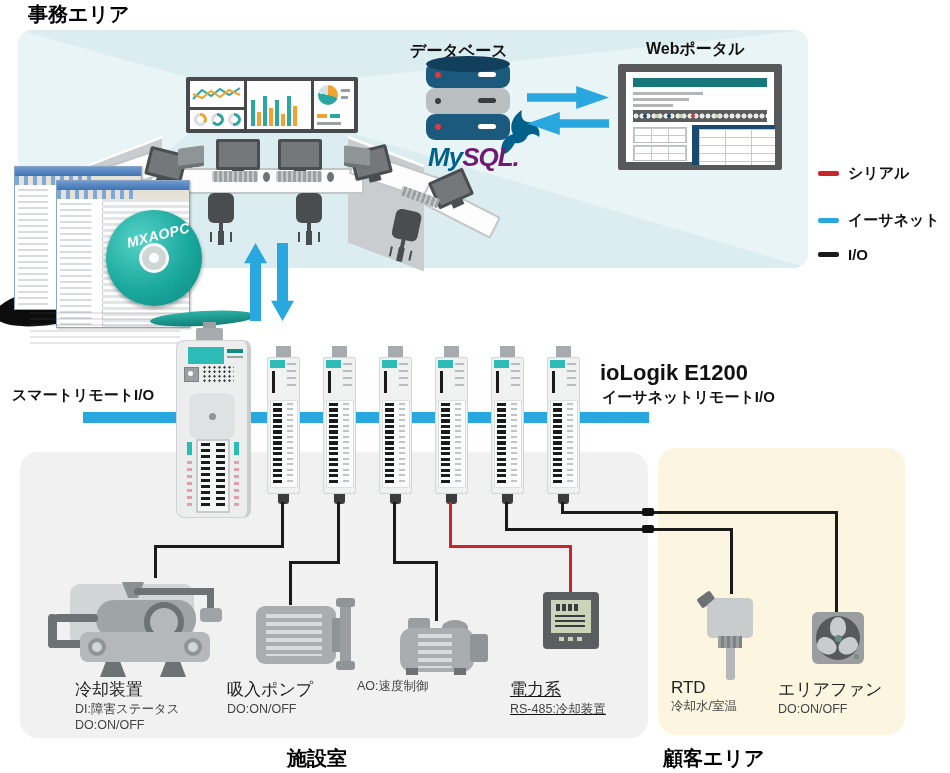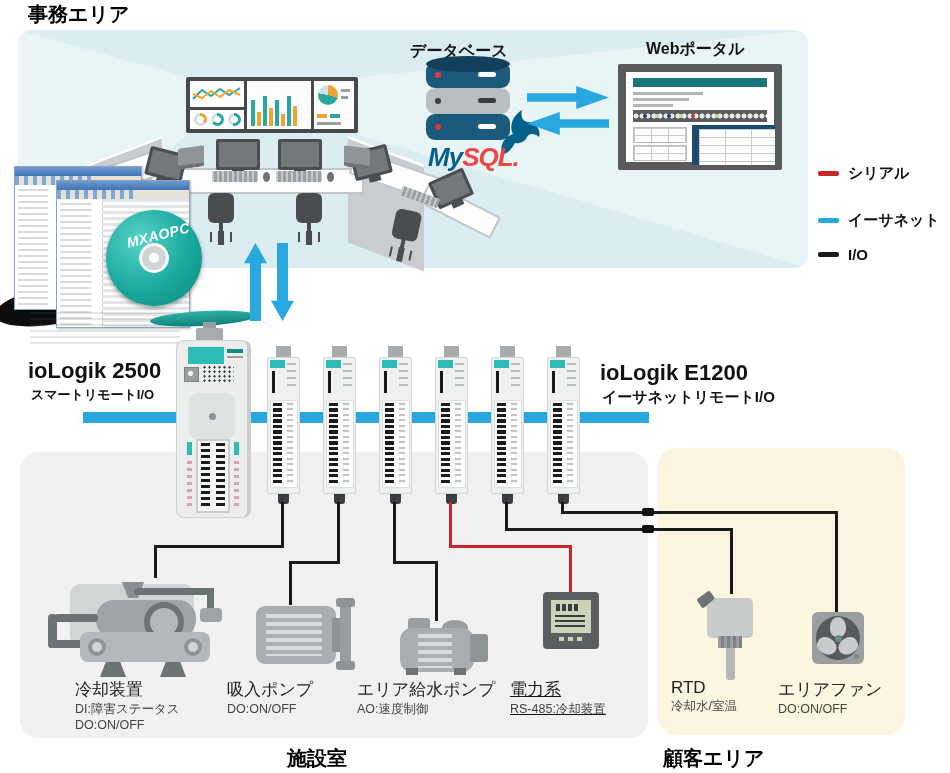--- a/index.html
+++ b/index.html
@@ -230,21 +230,21 @@
     <div class="db-dot" style="left:9px;top:14px;"></div>
     <div class="db-dot" style="left:9px;top:40px;background:#3a3d3f;"></div>
     <div class="db-dot" style="left:9px;top:66px;"></div>
     <div class="db-dash" style="left:52px;top:14px;"></div>
     <div class="db-dash" style="left:52px;top:40px;background:#3a3d3f;"></div>
     <div class="db-dash" style="left:52px;top:66px;"></div>
   </div>
   <svg class="abs" style="left:498px;top:106px;" width="44" height="52" viewBox="0 0 44 52">
     <path d="M4 48 C1 38 8 30 15 28 C11 21 14 10 24 4 C22 12 26 16 31 16 C39 17 43 25 41 31 C37 27 31 27 29 31 C27 36 21 38 17 37 C13 44 8 49 4 48 Z" fill="#00618a"></path>
   </svg>
-  <div class="abs mysql-txt" style="left:428px;top:142px;"><span style="color:#00618a;">My</span><span style="color:#ef4444;">SQL.</span></div>
+  <div class="abs mysql-txt" style="left:428px;top:142px;"><span style="color:#00618a;">My</span><span style="color:#701a75;">SQL.</span></div>
 
   <div class="abs arrow-right" style="left:527px;top:86px;width:82px;height:23px;"></div>
   <div class="abs arrow-left" style="left:527px;top:112px;width:82px;height:23px;"></div>
 
   <div class="abs bold" style="left:646px;top:39px;font-size:16px;">Webポータル</div>
   <div class="abs portal">
     <div class="portal-bar"></div>
     <div class="p-line" style="left:7px;top:20px;width:70px;"></div>
     <div class="p-line" style="left:7px;top:26px;width:56px;"></div>
     <div class="p-line" style="left:7px;top:32px;width:40px;"></div>
@@ -291,22 +291,21 @@
   <div class="reflection"></div>
   <div class="disc">
     <div class="disc-txt">MXAOPC</div>
     <div class="disc-hole"></div>
   </div>
   <div class="disc-sliver"></div>
 
   <div class="abs arrow-up" style="left:244px;top:243px;width:23px;height:78px;"></div>
   <div class="abs arrow-down" style="left:271px;top:243px;width:23px;height:78px;"></div>
 
-  <div class="abs bold" style="left:28px;top:358px;font-size:22px;">ioLogik 2500</div>
-  <div class="abs bold" style="left:12px;top:386px;font-size:13px;margin-left:19px;">スマートリモートI/O</div>
+  <div class="abs bold" style="left:12px;top:386px;font-size:15px;">スマートリモートI/O</div>
   <div class="abs bold" style="left:600px;top:360px;font-size:22px;">ioLogik E1200</div>
   <div class="abs bold" style="left:602px;top:388px;font-size:15px;">イーサネットリモートI/O</div>
 
   <div class="abs bus"></div>
 
   <div class="seg" style="left:203px;top:322px;width:13px;height:8px;background:#9aa0a2;z-index:2;"></div>
   <div class="seg" style="left:196px;top:328px;width:27px;height:14px;background:#a7abad;z-index:2;border-radius:2px;"></div>
   <div class="abs io2500">
     <div class="seg" style="left:11px;top:6px;width:36px;height:17px;background:#2cbcb5;"></div>
     <div class="seg" style="left:50px;top:8px;width:16px;height:4px;background:#0f8d85;"></div>
@@ -488,21 +487,20 @@
   <div class="abs ctr" style="left:75px;top:678px;width:160px;">
     <div class="dev-name">冷却装置</div>
     <div class="dev-sub">DI:障害ステータス</div>
     <div class="dev-sub">DO:ON/OFF</div>
   </div>
   <div class="abs ctr" style="left:227px;top:678px;width:140px;">
     <div class="dev-name">吸入ポンプ</div>
     <div class="dev-sub">DO:ON/OFF</div>
   </div>
   <div class="abs ctr" style="left:357px;top:678px;width:160px;">
-    <div class="dev-name">エリア給水ポンプ</div>
     <div class="dev-sub">AO:速度制御</div>
   </div>
   <div class="abs ctr" style="left:510px;top:678px;width:120px;text-decoration:underline;">
     <div class="dev-name">電力系</div>
     <div class="dev-sub">RS-485:冷却装置</div>
   </div>
   <div class="abs ctr" style="left:671px;top:678px;width:120px;">
     <div class="dev-name">RTD</div>
     <div class="dev-sub">冷却水/室温</div>
   </div>

